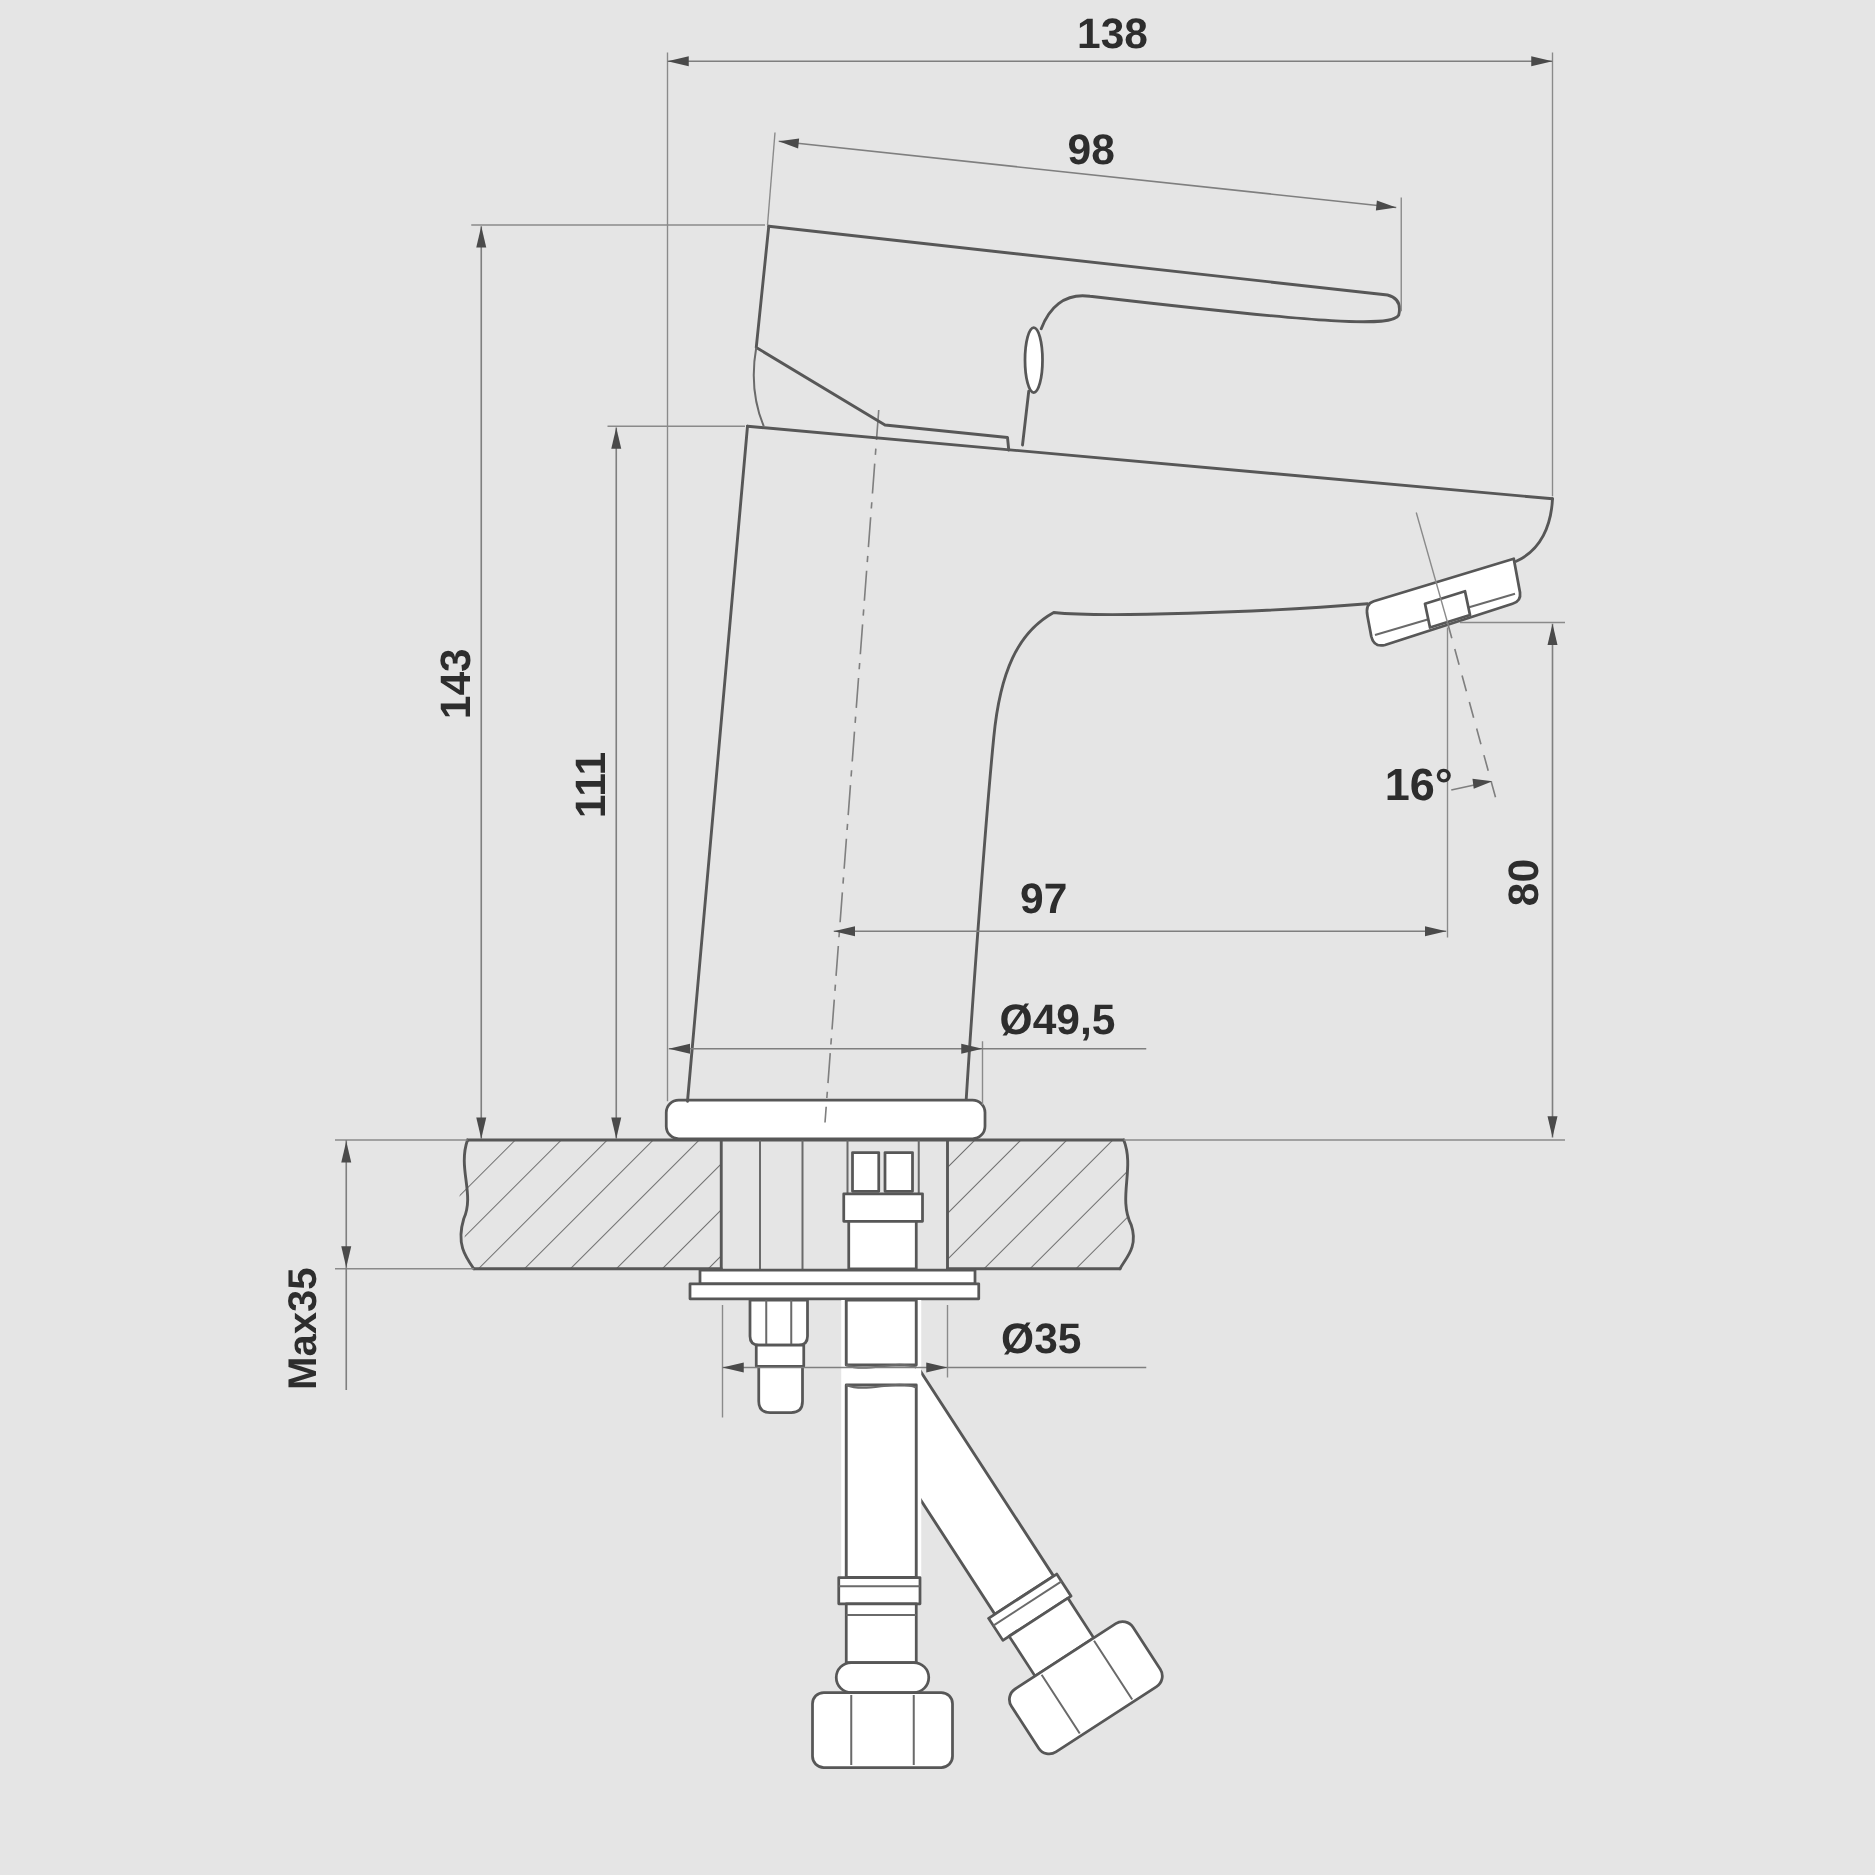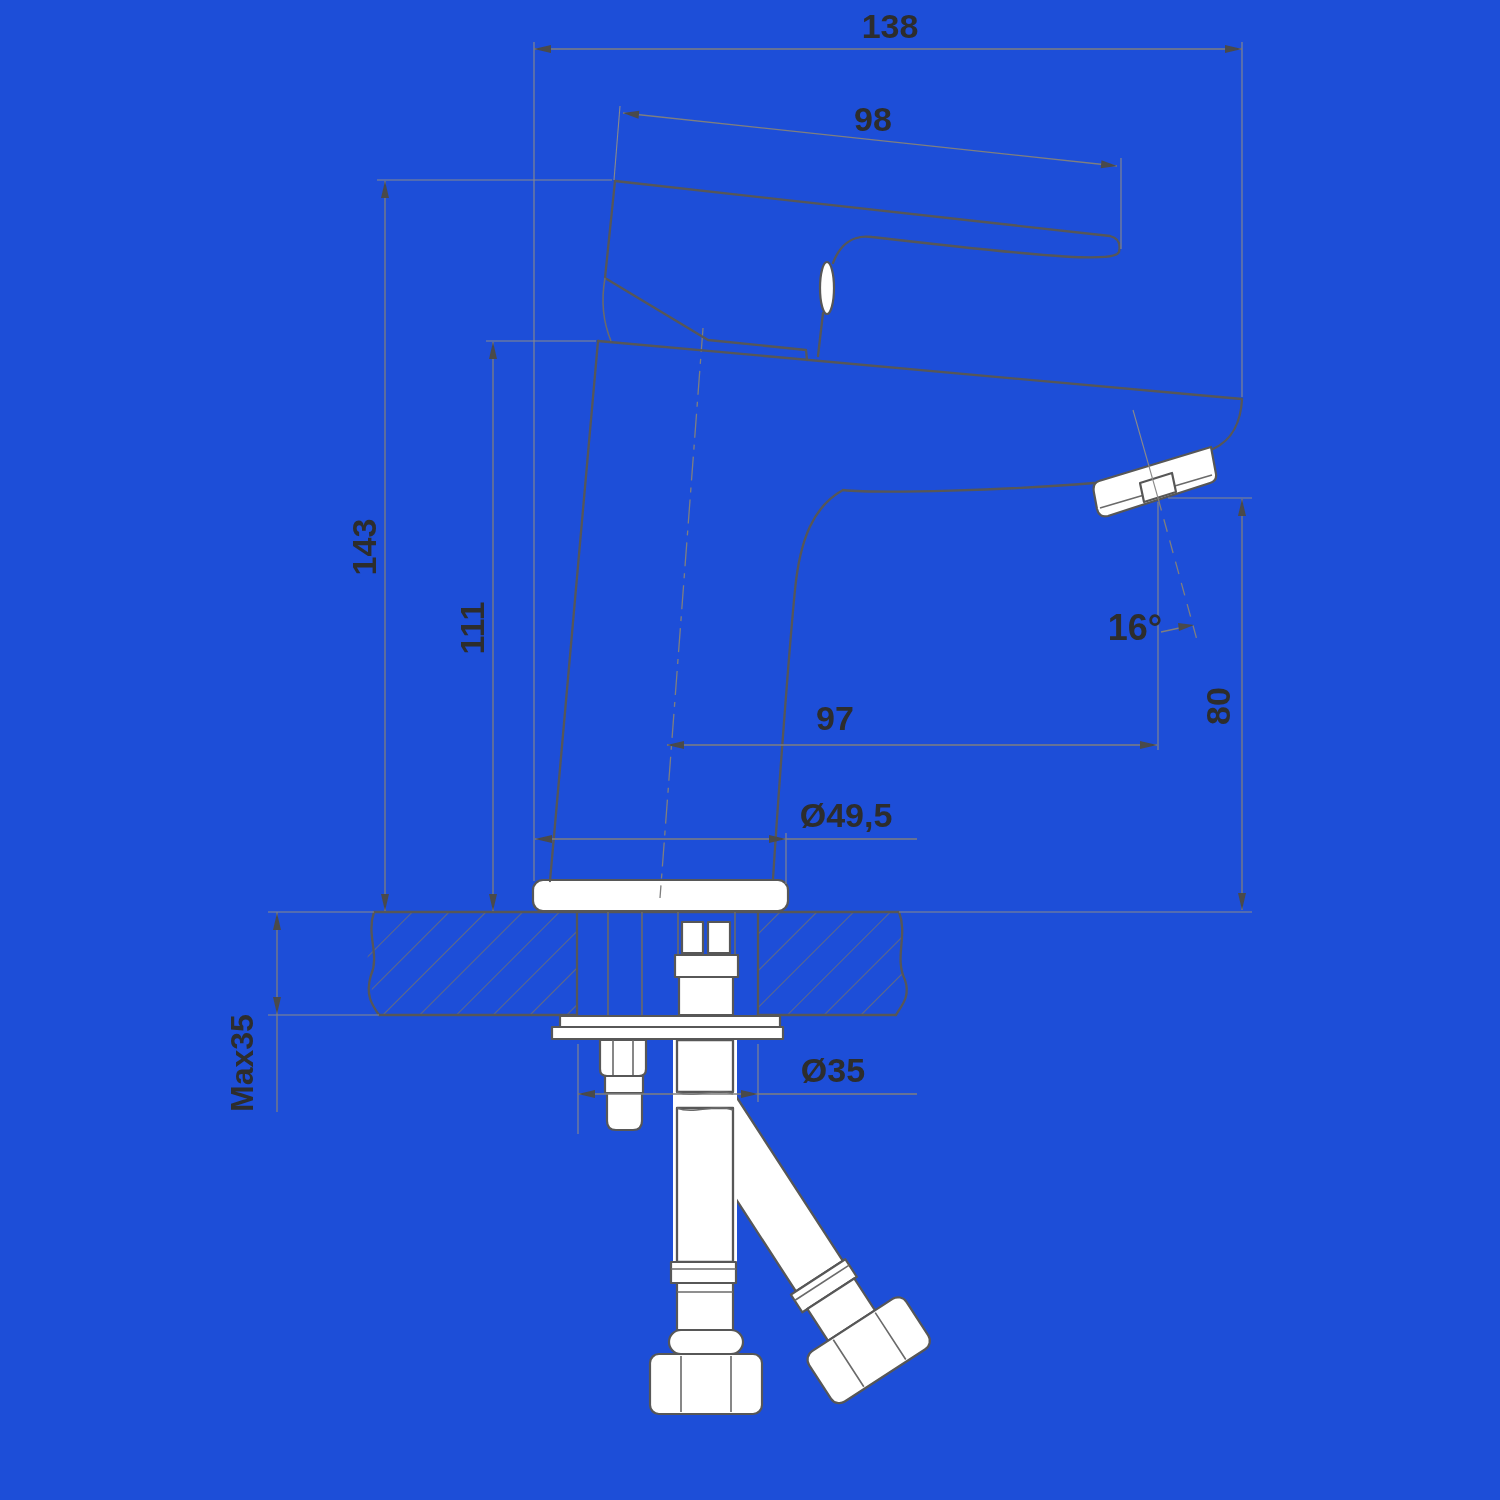--- a/index.html
+++ b/index.html
@@ -1,17 +1,17 @@
 <!DOCTYPE html>
 <html><head>
 <meta charset="utf-8">
 <style>
   html,body{margin:0;padding:0;background:#ffffff;}
   body{width:1500px;height:1500px;font-family:"Liberation Sans",sans-serif;}
-  .stage{position:relative;width:1500px;height:1500px;background:#1d4ed8;overflow:hidden;}
+  .stage{position:relative;width:1500px;height:1500px;background:#e5e5e5;overflow:hidden;}
   svg{display:block;}
   text{font-family:"Liberation Sans",sans-serif;font-weight:bold;fill:#2d2d2d;}
   .dim-label{font-size:34px;}
   .dim-label-sm{font-size:32px;}
   .geo{stroke:#575757;fill:none;stroke-width:2.3;stroke-linecap:round;stroke-linejoin:round;}
   .geo-fill{stroke:#575757;fill:#ffffff;stroke-width:2.2;stroke-linejoin:round;}
   .geo-thin{stroke:#6a6a6a;fill:none;stroke-width:1.6;}
   .dim{stroke:#7f7f7f;fill:none;stroke-width:1.3;}
   .ext{stroke:#8a8a8a;fill:none;stroke-width:1.1;}
   .arrow{fill:#4a4a4a;stroke:none;}

